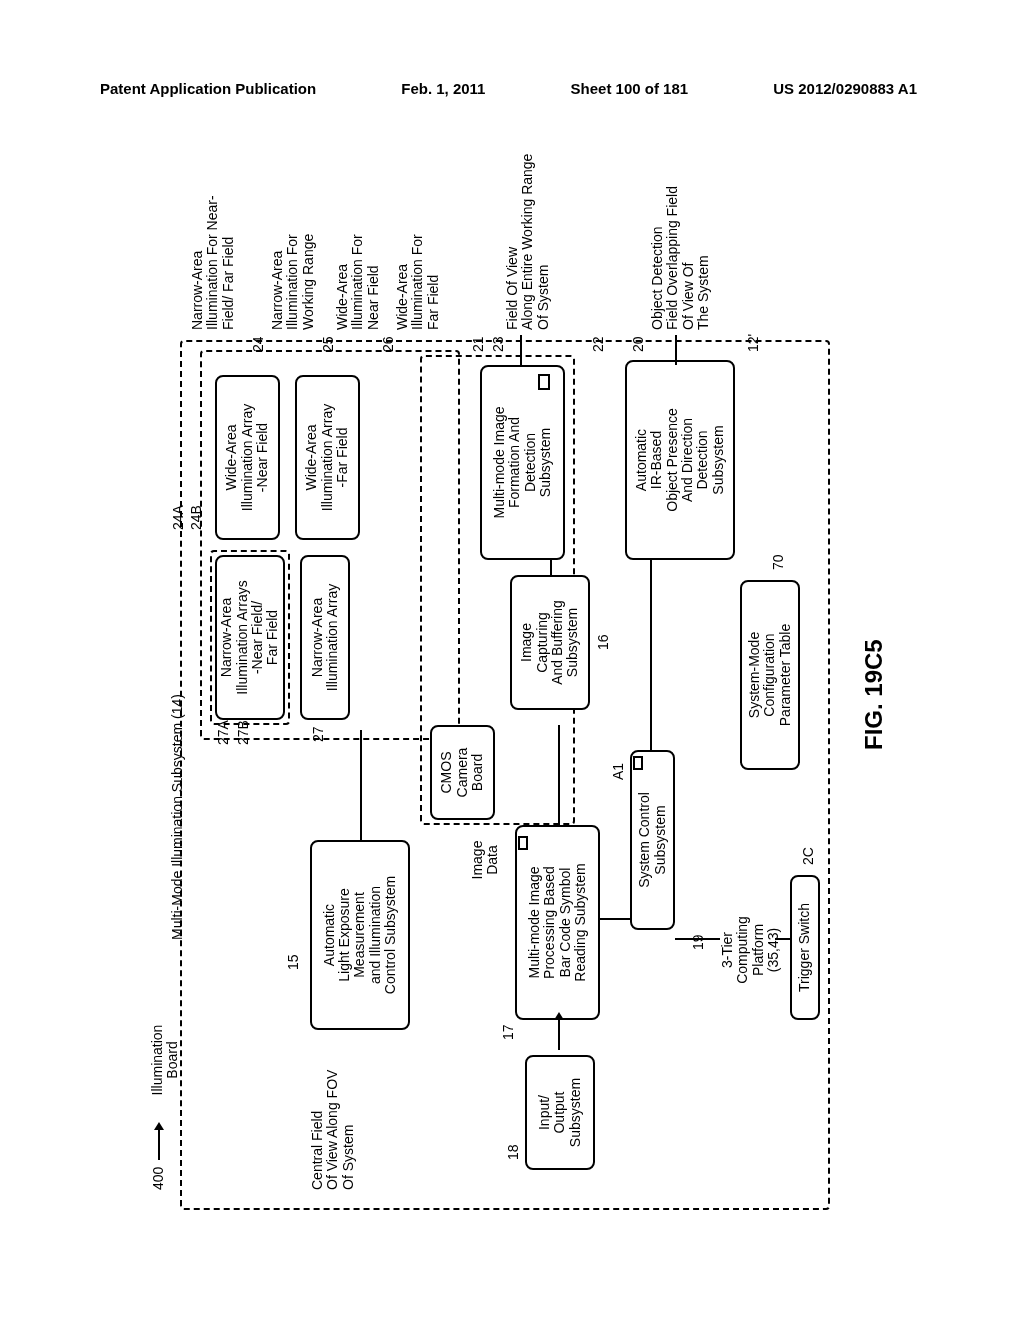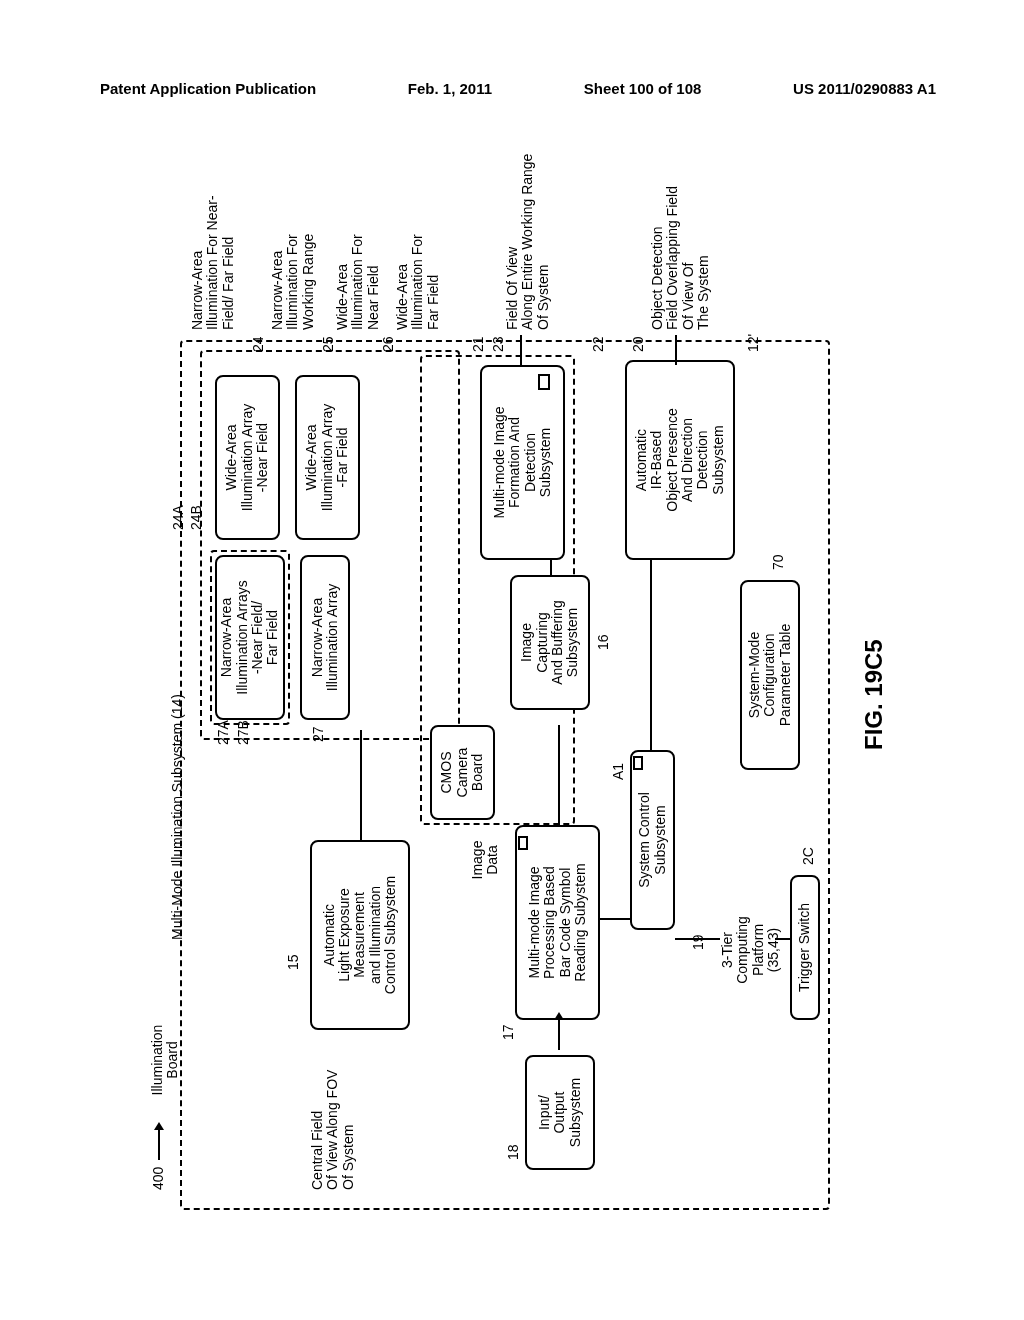--- a/index.html
+++ b/index.html
@@ -13,21 +13,21 @@
   }
   .page {
     position: absolute;
     top: 0; left: 0;
     width: 1024px; height: 1320px;
   }
   .header {
     position: absolute;
     top: 80px;
     left: 100px;
-    right: 88px;
+    right: 107px;
     display: flex;
     justify-content: space-between;
     font-size: 15px;
     font-weight: bold;
   }
   .content-area {
     position: absolute;
     top: 130px;
     left: 120px;
     width: 800px;
@@ -99,22 +99,22 @@
   }
 </style>
 </head>
 <body>
 
 <div class="page">
 
   <div class="header">
     <span>Patent Application Publication</span>
     <span>Feb. 1, 2011</span>
-    <span>Sheet 100 of 108</span>
-    <span>US 2011/0290883 A1</span>
+    <span>Sheet 100 of 181</span>
+    <span>US 2012/0290883 A1</span>
   </div>
 
   <div class="content-area">
     <div class="rot">
       <div class="diagram">
 
         <div class="dashbox" style="left:10px; top:60px; width:870px; height:650px;"></div>
 
         <div class="dashbox" style="left:480px; top:80px; width:390px; height:260px;"></div>
 

